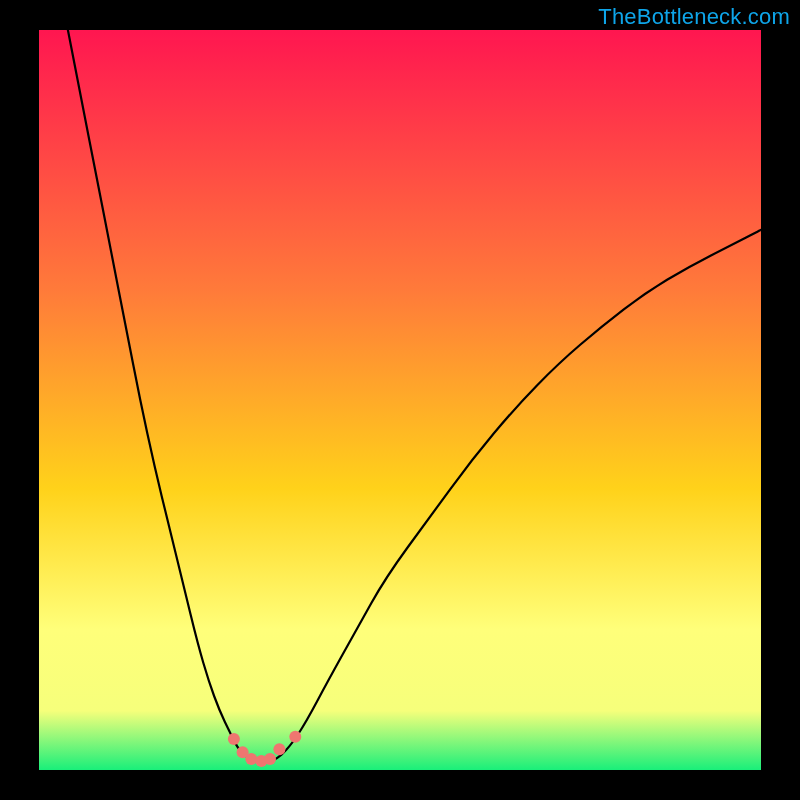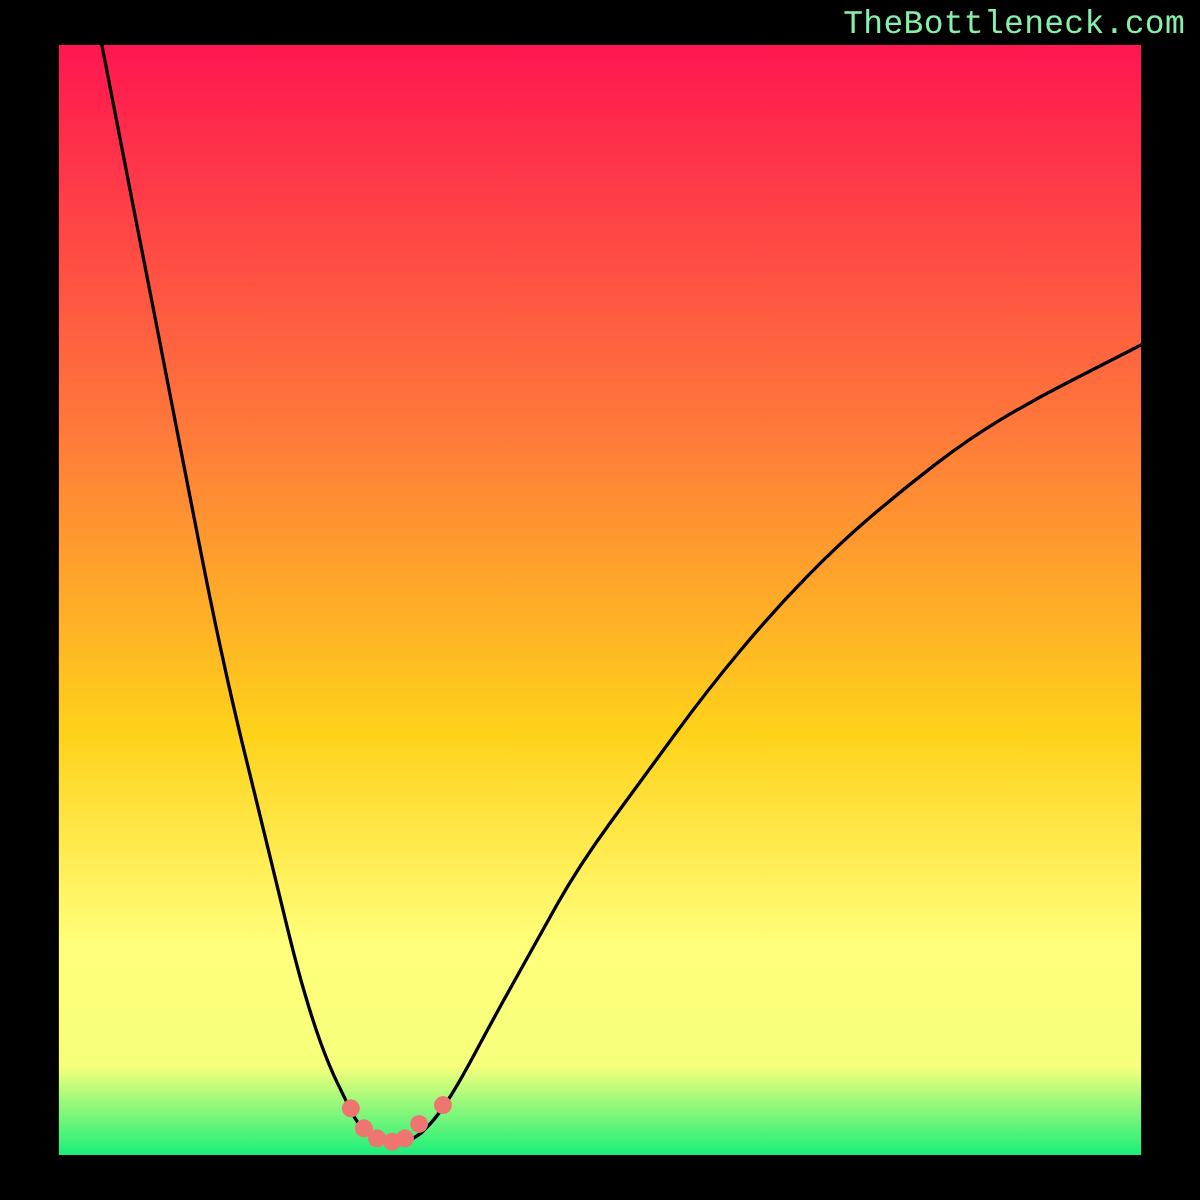--- a/index.html
+++ b/index.html
@@ -14,26 +14,25 @@
   .stage {
     position: relative;
     width: 800px;
     height: 800px;
     background: #000;
   }
   .watermark {
     position: absolute;
     top: 4px;
     right: 10px;
-    color: #86efac;
+    color: #0ea5e9;
     font-size: 22px;
     font-weight: 500;
     letter-spacing: 0.2px;
     z-index: 10;
-    font-family: Liberation Mono, monospace;
   }
   .plot-area {
     position: absolute;
     left: 39px;
     top: 30px;
     width: 722px;
     height: 740px;
     overflow: hidden;
   }
   .plot-area svg {

